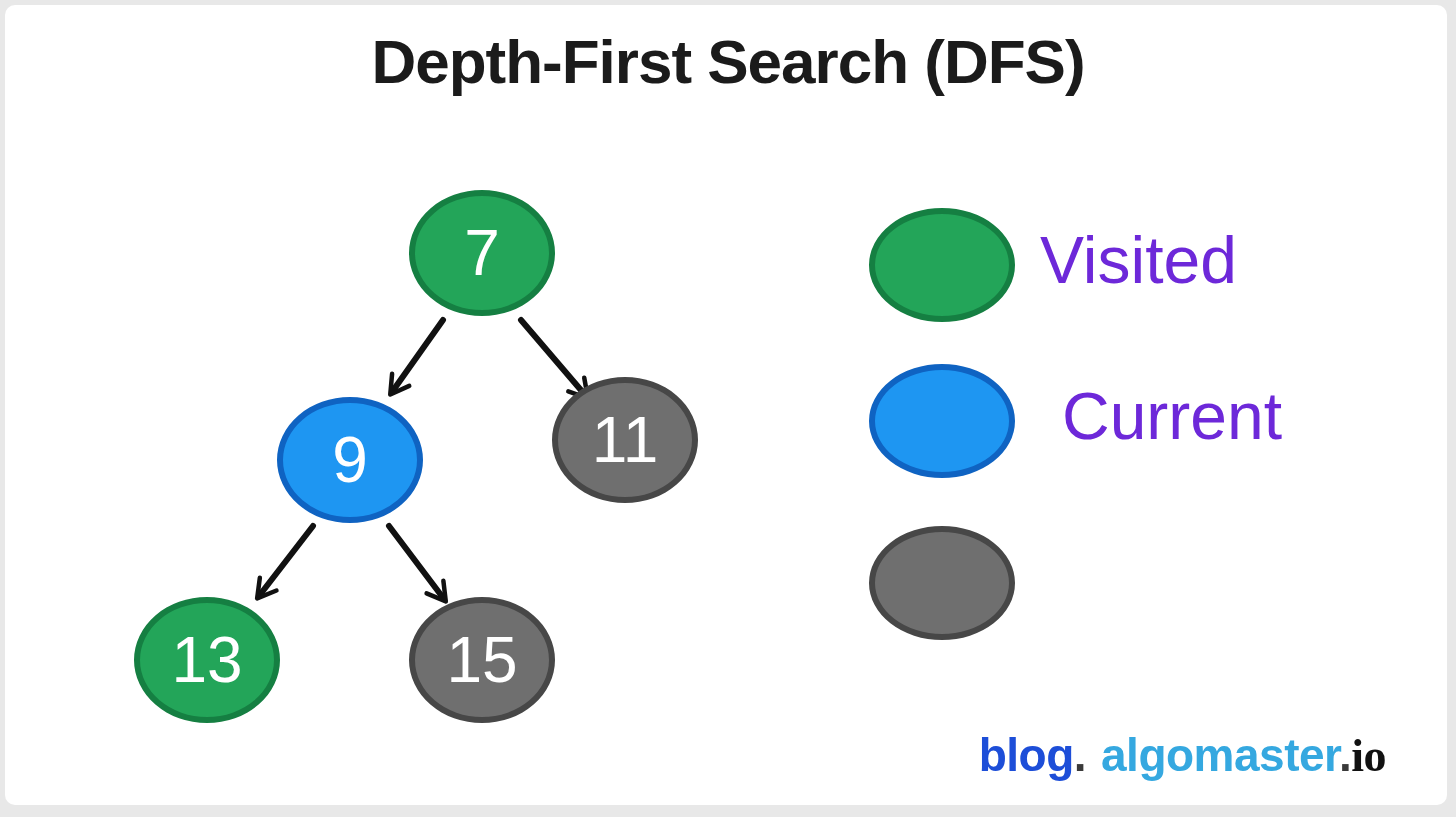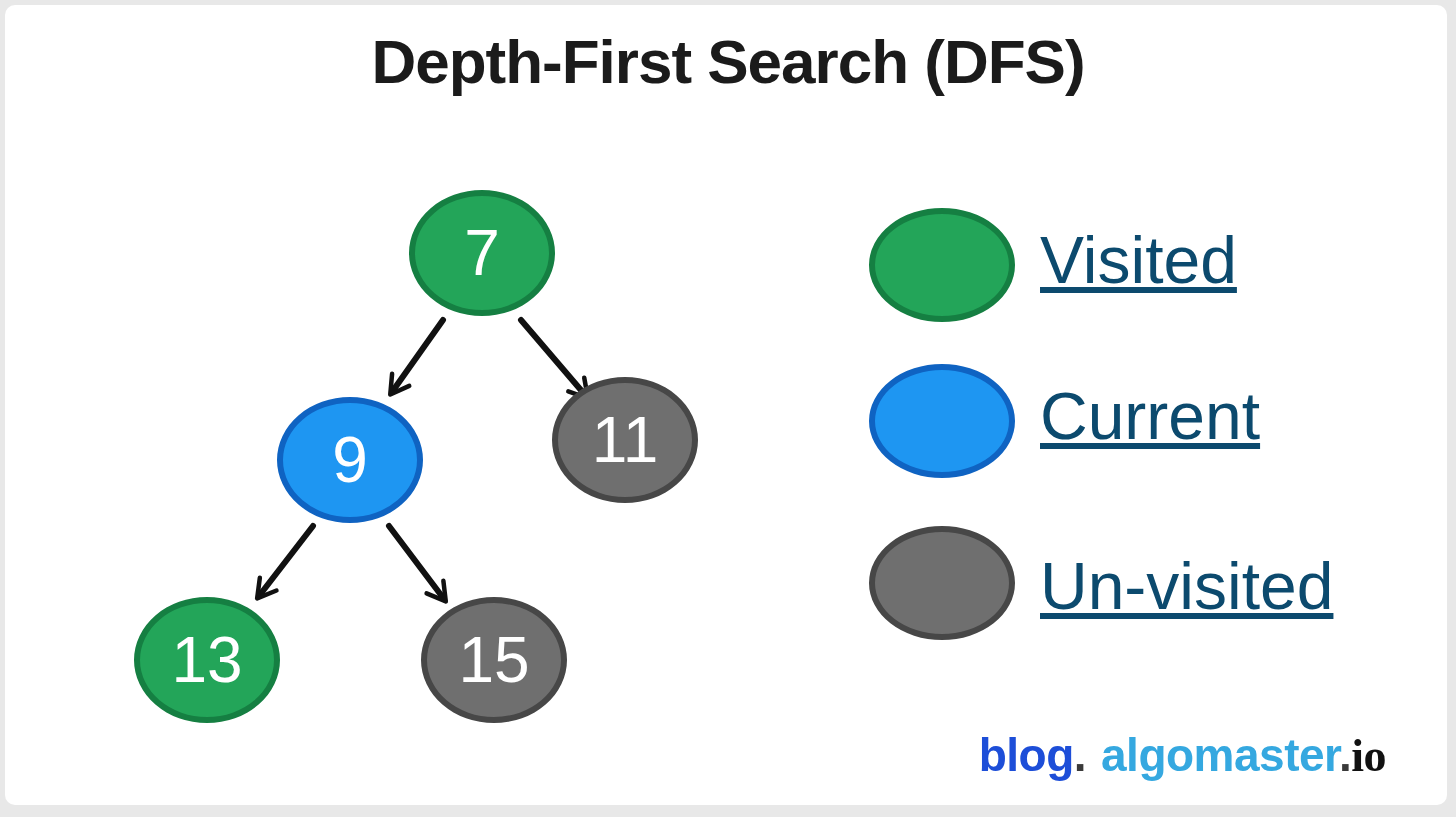--- a/index.html
+++ b/index.html
@@ -52,23 +52,22 @@
     box-sizing: content-box;
   }
   .legend-swatch.visited   { background: var(--visited-fill);   border-color: var(--visited-border); }
   .legend-swatch.current   { background: var(--current-fill);   border-color: var(--current-border); }
   .legend-swatch.unvisited { background: var(--unvisited-fill); border-color: var(--unvisited-border); }
   .legend-label {
     position: absolute;
     left: 1040px;
     font-size: 66px;
     font-weight: 500;
-    color: #0c4a6e;
+    color: #6d28d9;
     white-space: nowrap;
-    text-decoration: underline;
   }
   .footer {
     position: absolute;
     right: 70px; top: 728px;
     font-size: 46px;
     font-weight: 800;
     letter-spacing: -0.5px;
     white-space: nowrap;
   }
 </style>
@@ -99,29 +98,28 @@
   </div>
   <div class="node current" style="left:277px; top:397px;">
     <span>9</span>
   </div>
   <div class="node unvisited" style="left:552px; top:377px;">
     <span>11</span>
   </div>
   <div class="node visited" style="left:134px; top:597px;">
     <span>13</span>
   </div>
-  <div class="node unvisited" style="left:421px; top:597px;">
+  <div class="node unvisited" style="left:409px; top:597px;">
     <span>15</span>
   </div>
 
   <div class="legend-swatch visited" style="left:869px; top:208px;"></div>
   <div class="legend-label" style="top:222px;">Visited</div>
 
   <div class="legend-swatch current" style="left:869px; top:364px;"></div>
-  <div class="legend-label" style="top:378px;">Current</div>
+  <div class="legend-label" style="top:378px;margin-left:22px;">Current</div>
 
   <div class="legend-swatch unvisited" style="left:869px; top:526px;"></div>
-  <div class="legend-label" style="top:548px;">Un-visited</div>
 
   <div class="footer">
     <span style="color: #1d4ed8;">blog</span><span style="color: rgb(58, 58, 58);">.</span><span style="color: rgb(53, 168, 224); margin-left: 15px;">algomaster</span><span style="color: rgb(58, 58, 58);">.</span><span style="color: rgb(17, 17, 17); font-family: Liberation Serif, serif;">io</span>
   </div>
 </div>
 
 </body></html>

